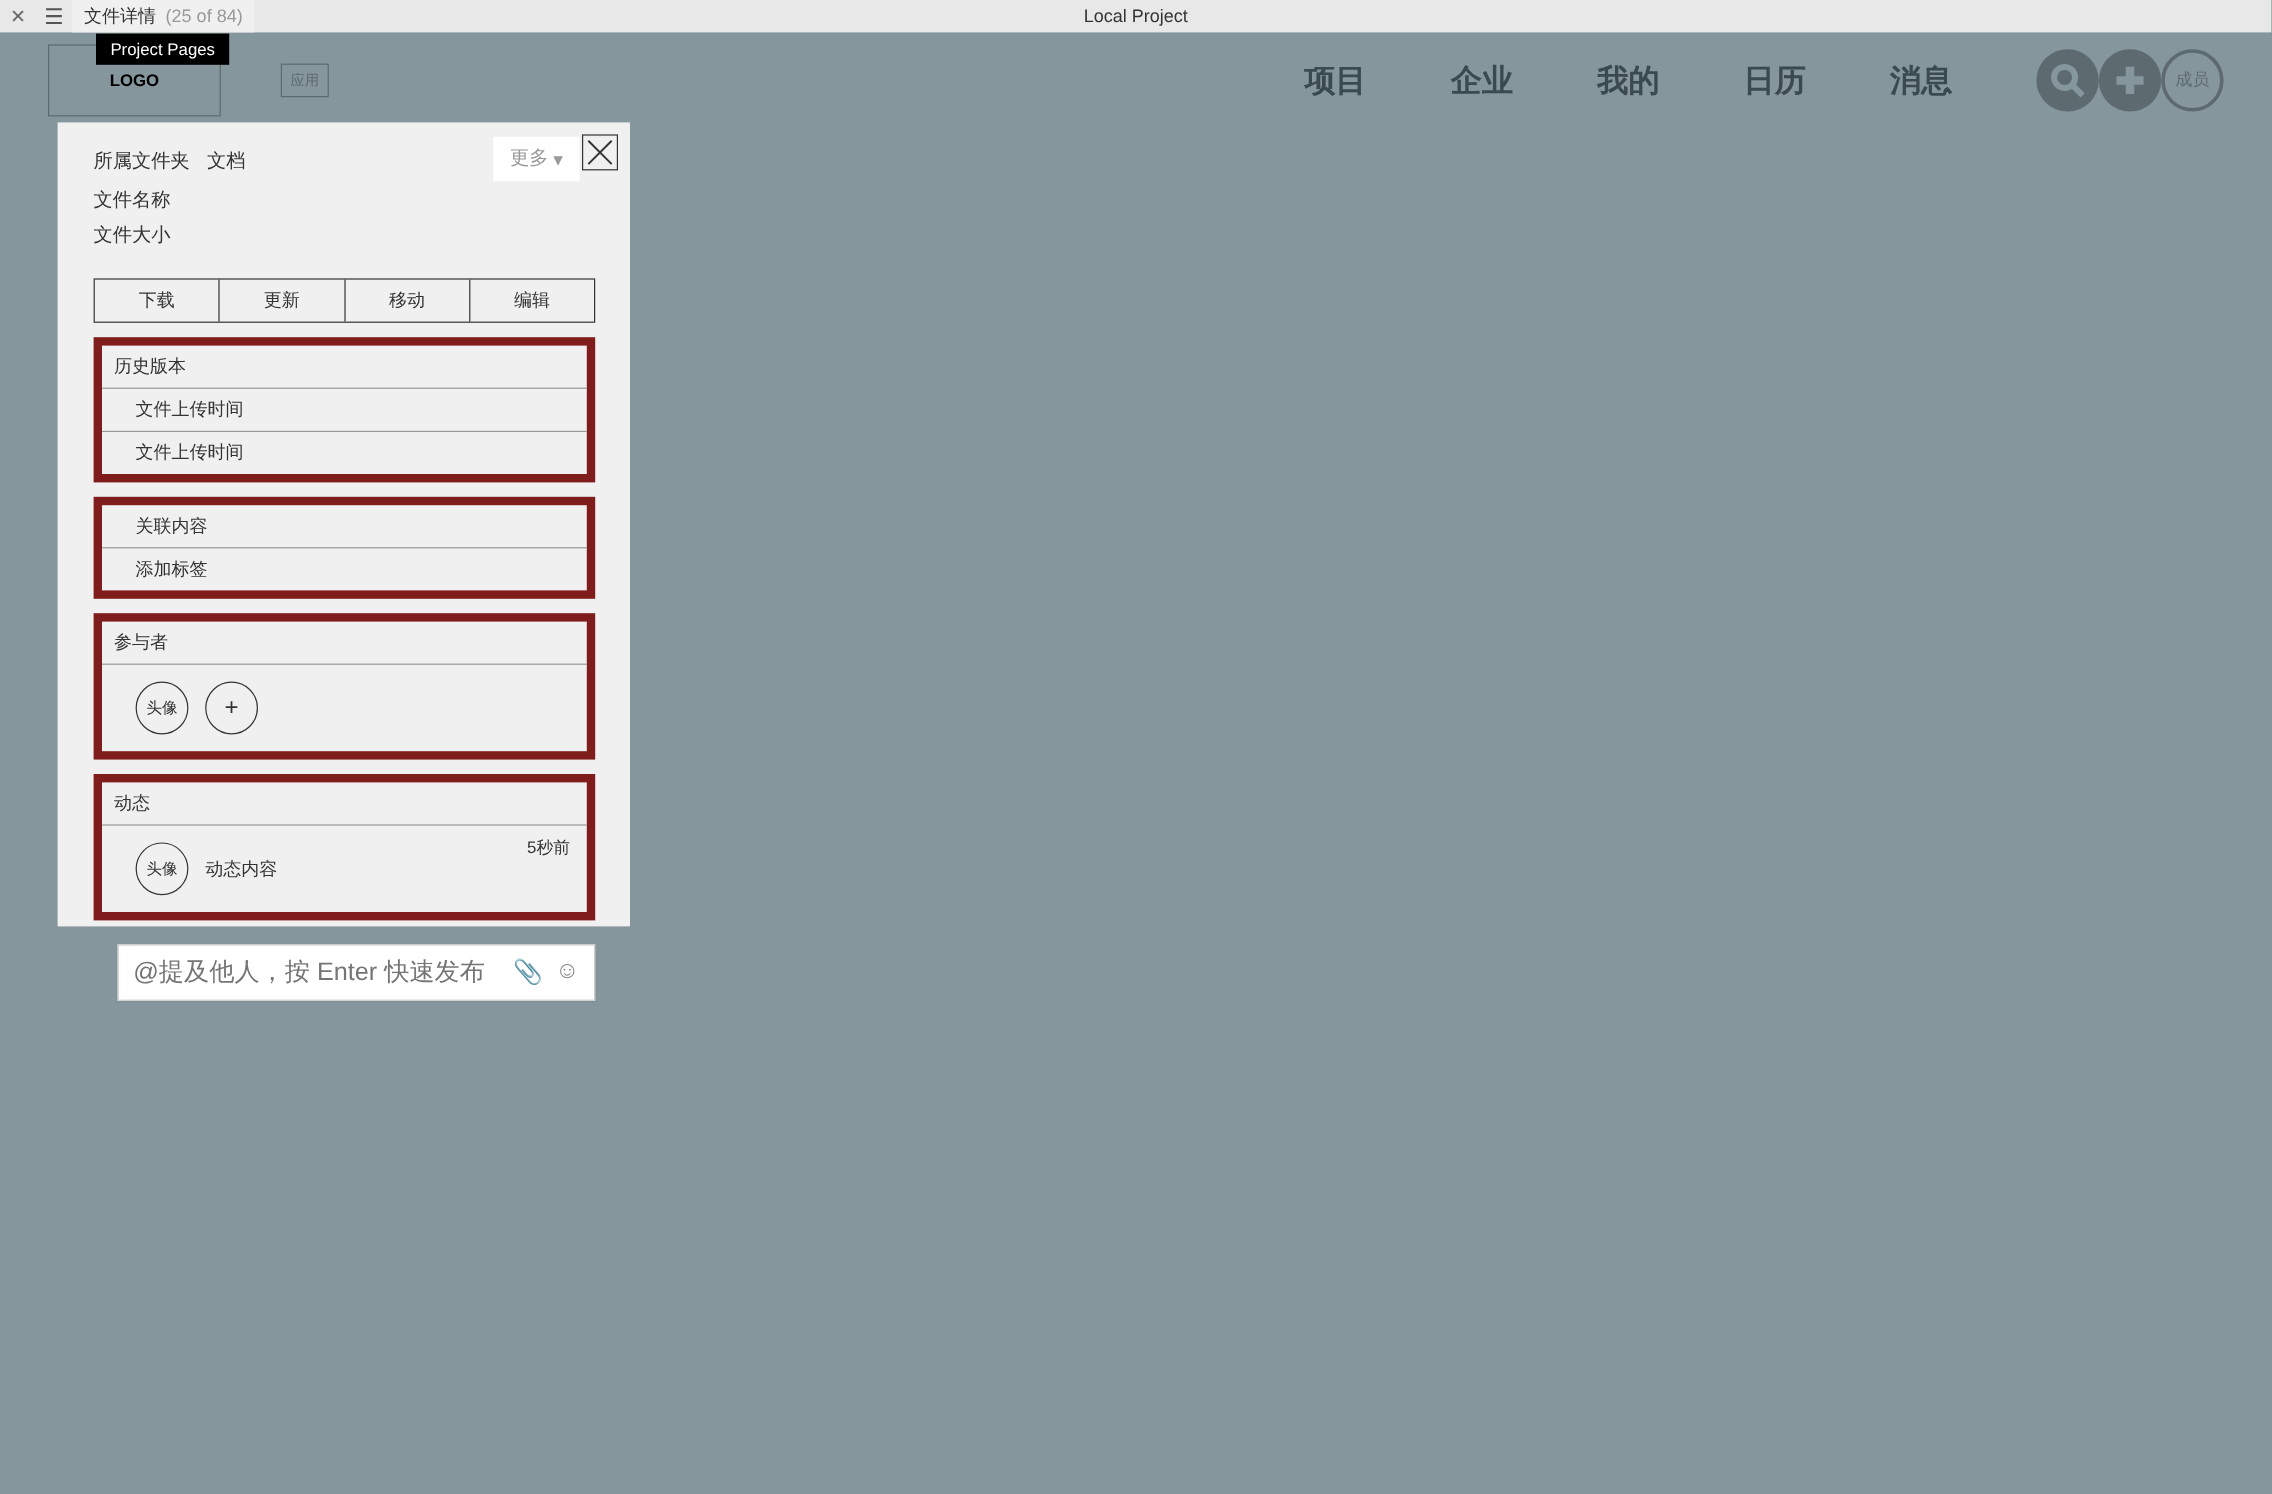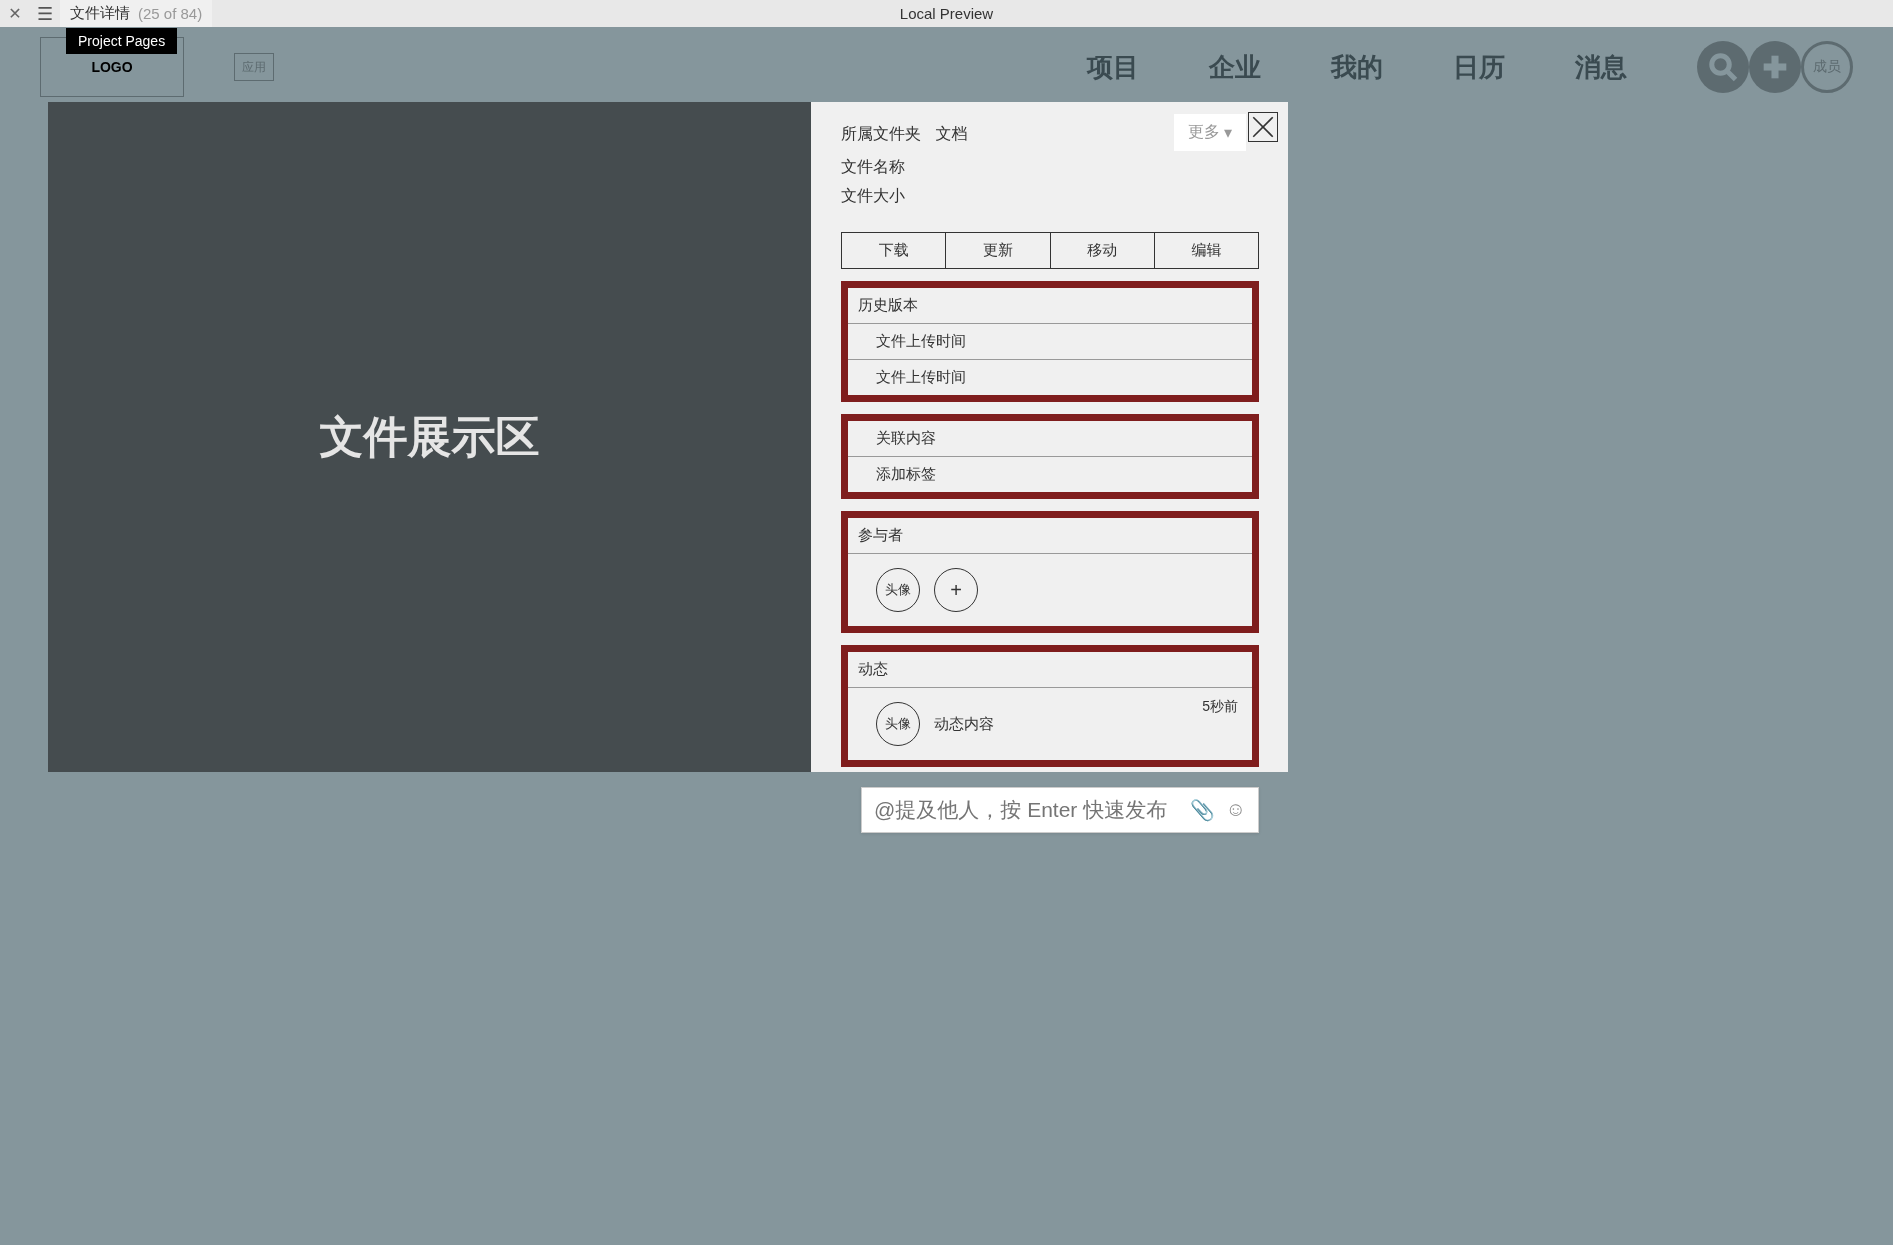--- a/index.html
+++ b/index.html
@@ -54,21 +54,21 @@
     .center-title {
       position: absolute;
       left: 50%;
       transform: translateX(-50%);
       color: #333;
       font-size: 15px;
     }
     .tooltip-badge {
       position: absolute;
       top: 28px;
-      left: 66px;
+      left: 80px;
       background: #000;
       color: #fff;
       padding: 5px 12px;
       font-size: 14px;
       z-index: 100;
     }
     .main-area {
       position: relative;
       width: 100%;
       height: calc(100% - 27px);
@@ -338,21 +338,21 @@
 </head>
 <body>
 
 <div class="top-bar">
   <div class="close-x">✕</div>
   <div class="hamburger">☰</div>
   <div class="page-title-wrap">
     <span class="page-title">文件详情</span>
     <span class="page-counter">(25 of 84)</span>
   </div>
-  <div class="center-title">Local Preview</div>
+  <div class="center-title">Local Project</div>
 </div>
 
 <div class="tooltip-badge">Project Pages</div>
 
 <div class="main-area">
   <div class="bg-header">
     <div class="logo-box">LOGO</div>
     <div class="app-btn">应用</div>
     <div class="nav-links">
       <span class="nav-link">项目</span>
@@ -376,23 +376,20 @@
       </div>
       <div class="outline-circle">成员</div>
     </div>
   </div>
 
   <div class="bg-content-area">
     <div class="bg-box"></div>
   </div>
 
   <div class="modal">
-    <div class="modal-left">
-      <div class="display-text">文件展示区</div>
-    </div>
     <div class="modal-right">
       <div class="close-modal">
         <svg viewBox="0 0 24 24" stroke="#333" stroke-width="1.5">
             <line x1="3" y1="3" x2="21" y2="21"></line>
             <line x1="21" y1="3" x2="3" y2="21"></line>
           </svg>
       </div>
       <div class="more-dropdown">
         <span>更多</span>
         <span>▾</span>

